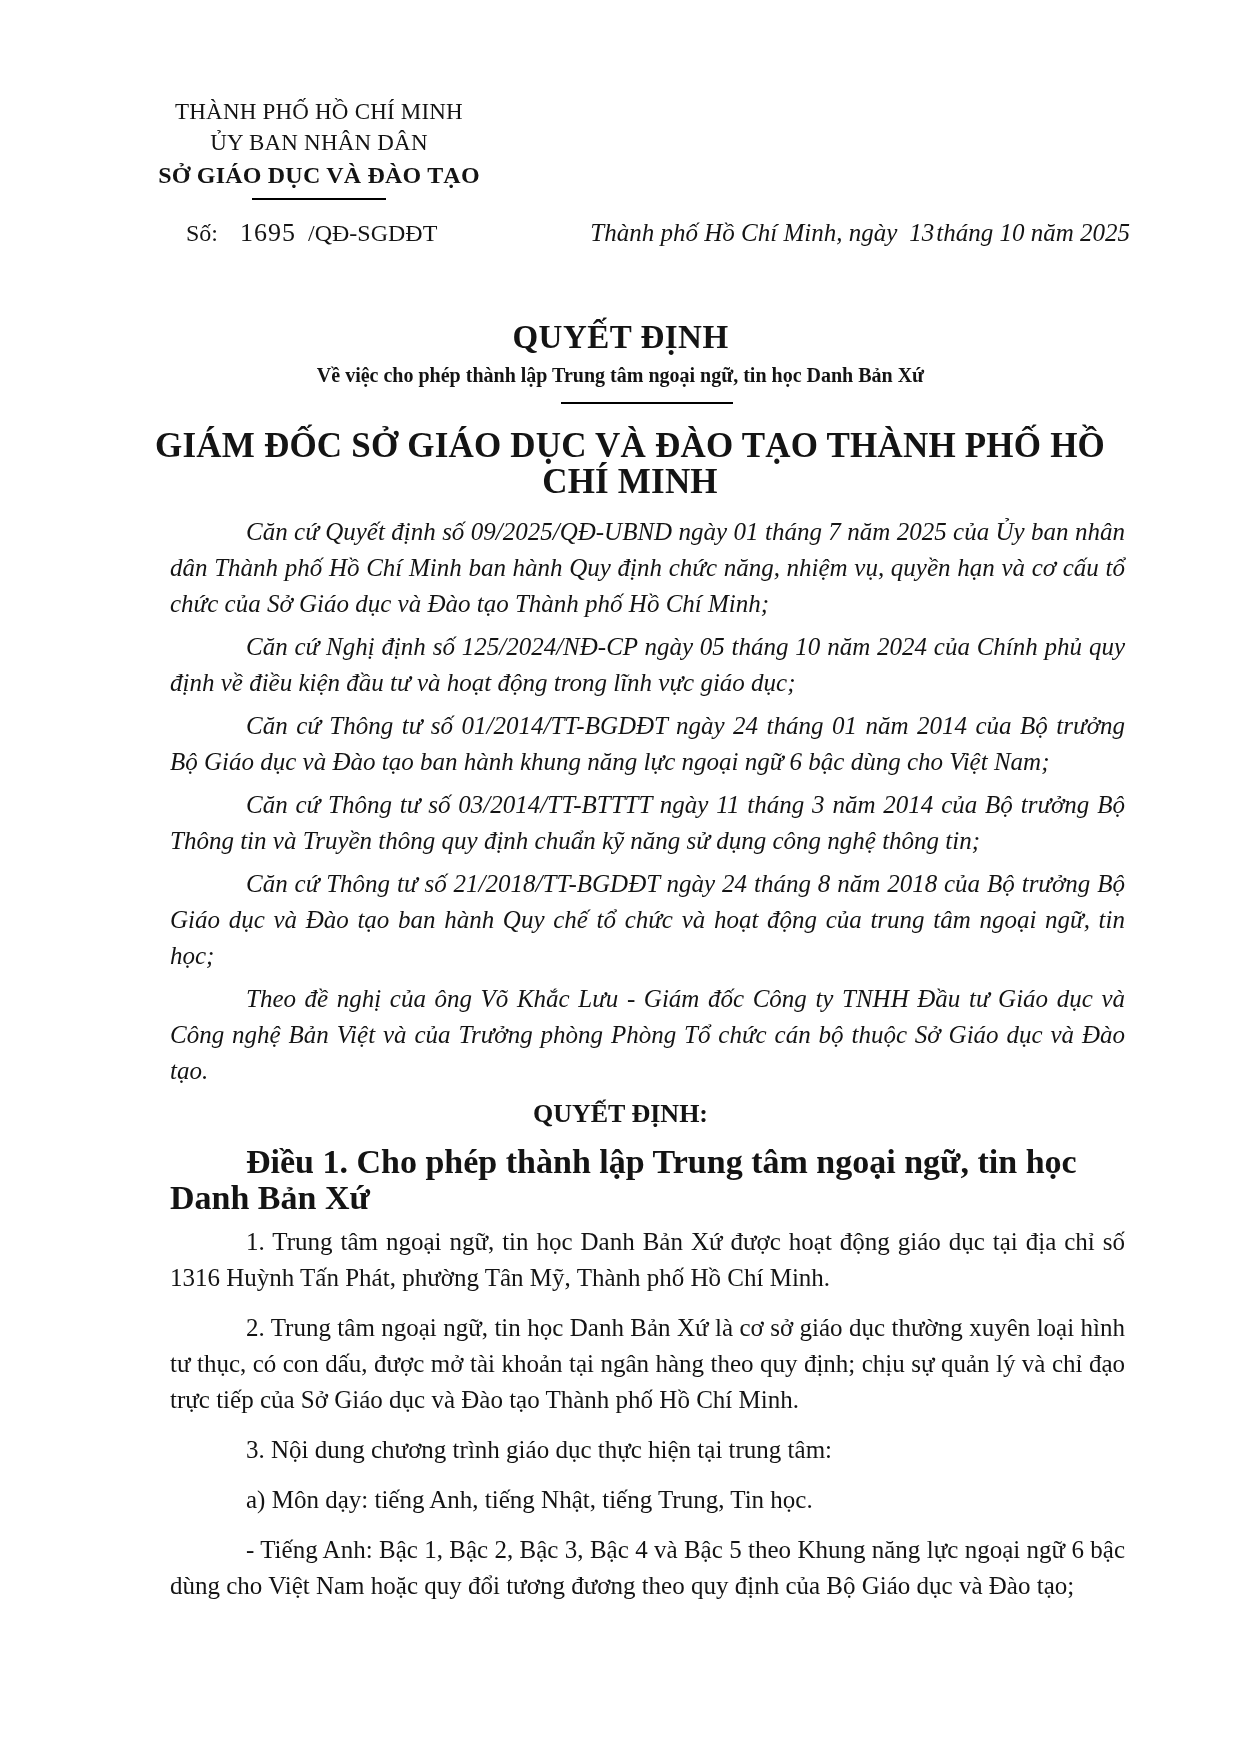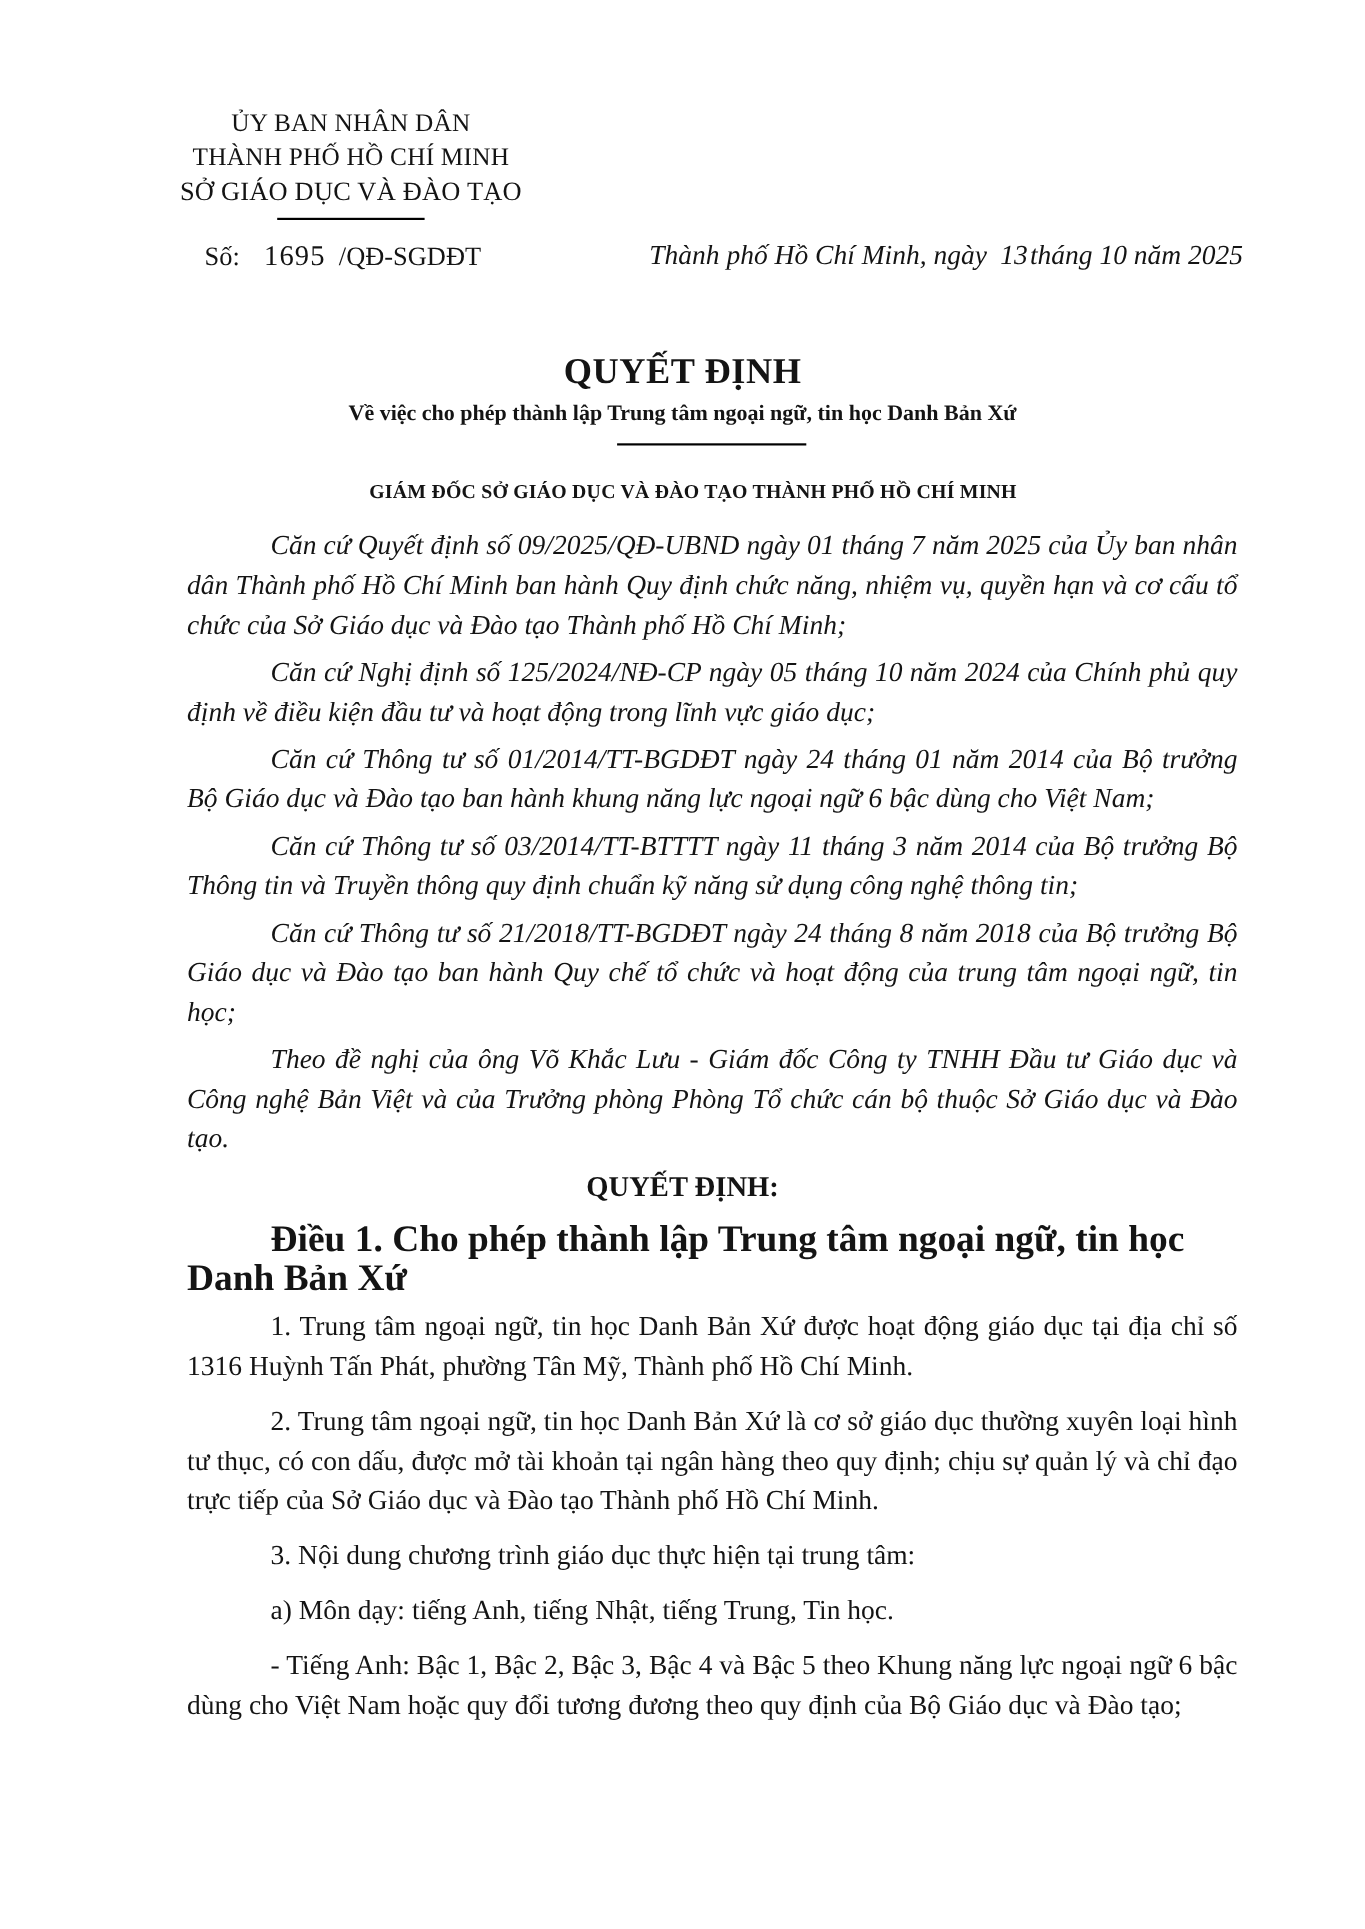--- a/index.html
+++ b/index.html
@@ -24,21 +24,21 @@
     margin-left: 135px;
     width: 368px;
     text-align: center;
   }
   .header-right {
     margin-left: 72px;
     width: 528px;
     text-align: center;
   }
   .org-line { font-size: 23px; line-height: 31px; letter-spacing: 0.2px; }
-  .org-name { font-size: 24px; font-weight: normal; line-height: 33px; margin-top: 1px; letter-spacing: 0.2px; }
+  .org-name { font-size: 24px; font-weight: bold; line-height: 33px; margin-top: 1px; letter-spacing: 0.2px; }
   .org-underline { width: 134px; border-top: 2px solid #000; margin: 6px auto 0; }
   .nation-line { font-size: 24px; font-weight: bold; line-height: 32px; letter-spacing: 0.2px; }
   .motto-line { font-size: 24px; font-weight: bold; line-height: 34px; margin-top: 2px; }
   .motto-underline { width: 330px; border-top: 2px solid #000; margin: 4px auto 0; }
 
   .meta-row { display: flex; margin-top: 16px; }
   .doc-number { margin-left: 186px; font-size: 24px; line-height: 34px; white-space: nowrap; }
   .doc-number .num-value { font-size: 26px; padding: 0 12px 0 22px; letter-spacing: 1px; }
   .date-line {
     margin-left: auto;
@@ -52,21 +52,21 @@
 
   
   .title-block { text-align: center; margin-top: 70px; }
   .title-main { font-size: 33px; font-weight: bold; line-height: 34px; letter-spacing: 0.5px; }
   .title-subject { font-size: 20px; font-weight: bold; line-height: 34px; margin-top: 4px; }
   .title-sep { width: 172px; border-top: 2px solid #000; margin: 10px auto 0; transform: translateX(26px); }
 
   .issuer-heading {
     text-align: center;
     font-weight: bold;
-    font-size: 18px;
+    font-size: 35px;
     line-height: 36px;
     margin: 24px 116px 0 135px;
     letter-spacing: 0.2px;
   }
 
   
   .preamble { margin: 14px 116px 0 170px; }
   .preamble p {
     font-style: italic;
     font-size: 25px;
@@ -98,22 +98,22 @@
     margin: 0 0 14px;
   }
 </style>
 </head>
 <body>
 
 <div class="page">
 
   <div class="header-row">
     <div class="header-left">
+      <div class="org-line">THÀNH PHỐ HỒ CHÍ MINH</div>
       <div class="org-line">ỦY BAN NHÂN DÂN</div>
-      <div class="org-line">THÀNH PHỐ HỒ CHÍ MINH</div>
       <div class="org-name">SỞ GIÁO DỤC VÀ ĐÀO TẠO</div>
       <div class="org-underline"></div>
     </div>
   </div>
 
   <div class="meta-row">
     <div class="doc-number">
       <span>Số:</span><span class="num-value">1695</span><span>/QĐ-SGDĐT</span>
     </div>
     <div class="date-line">

